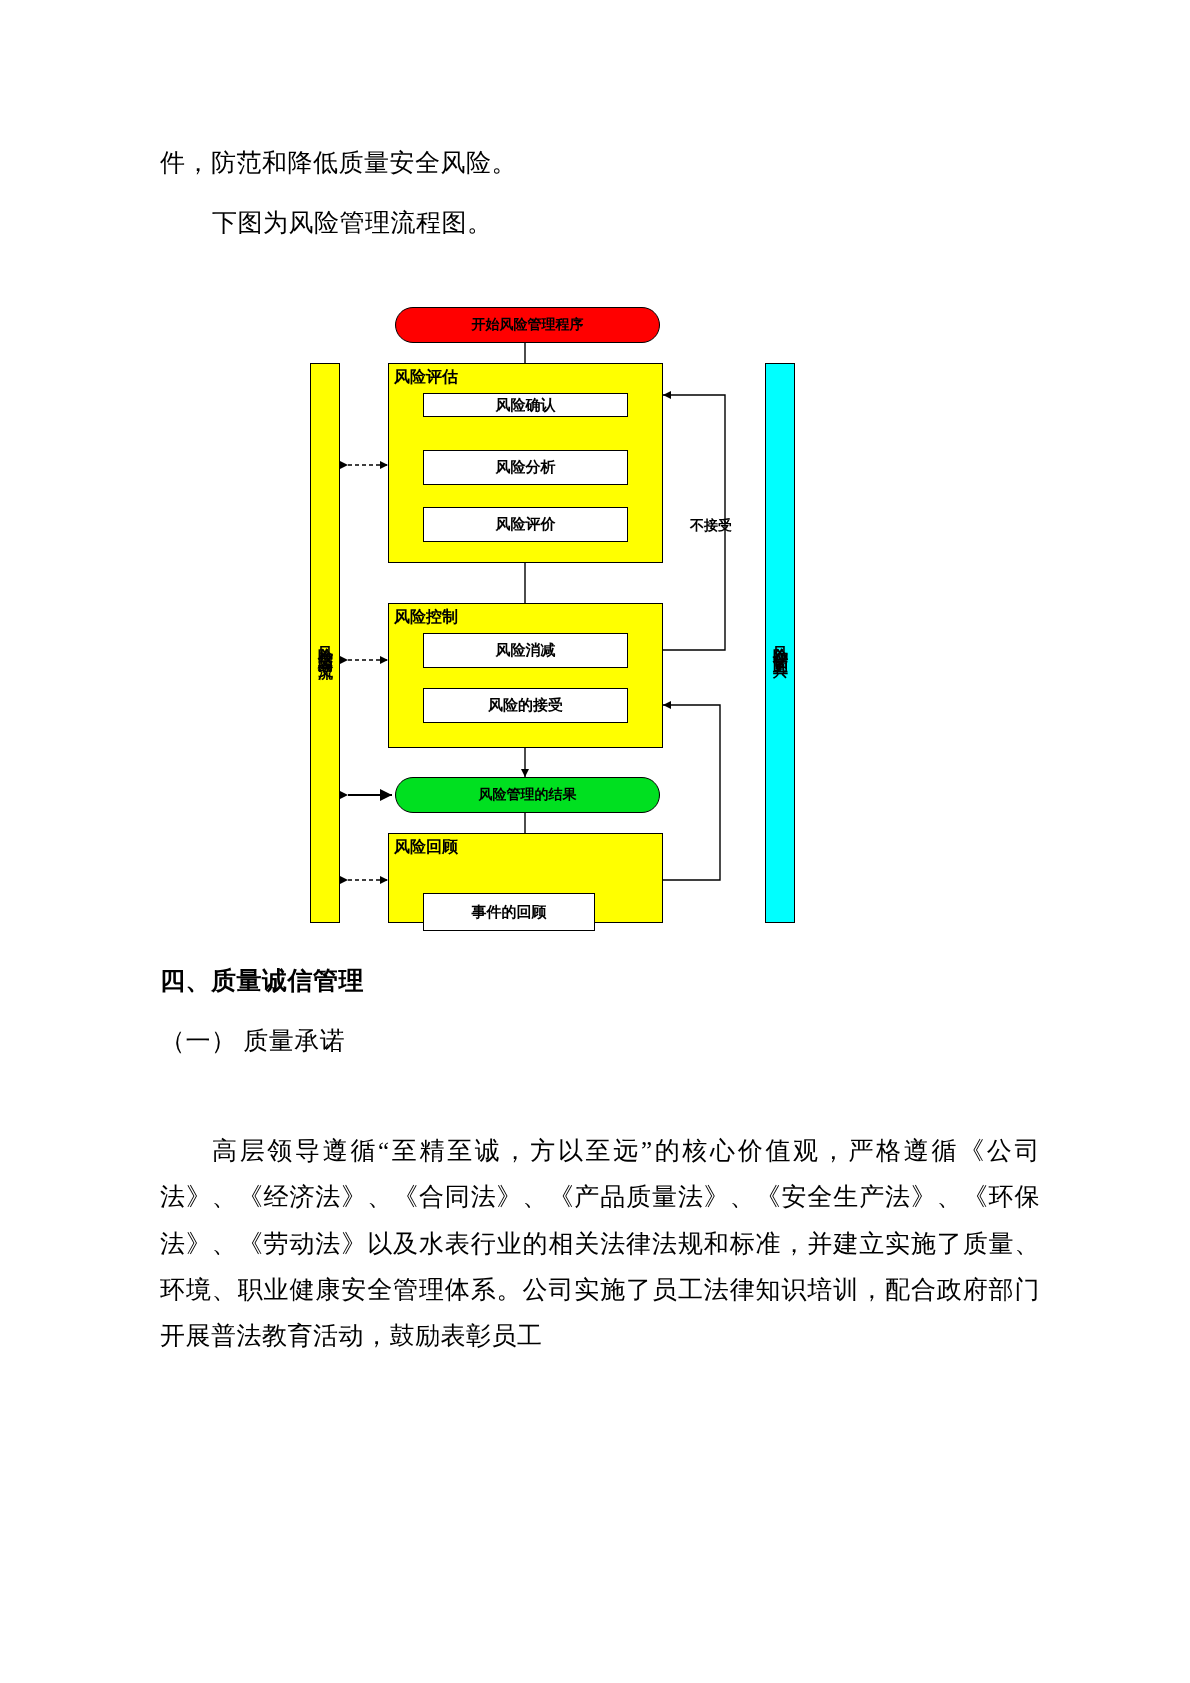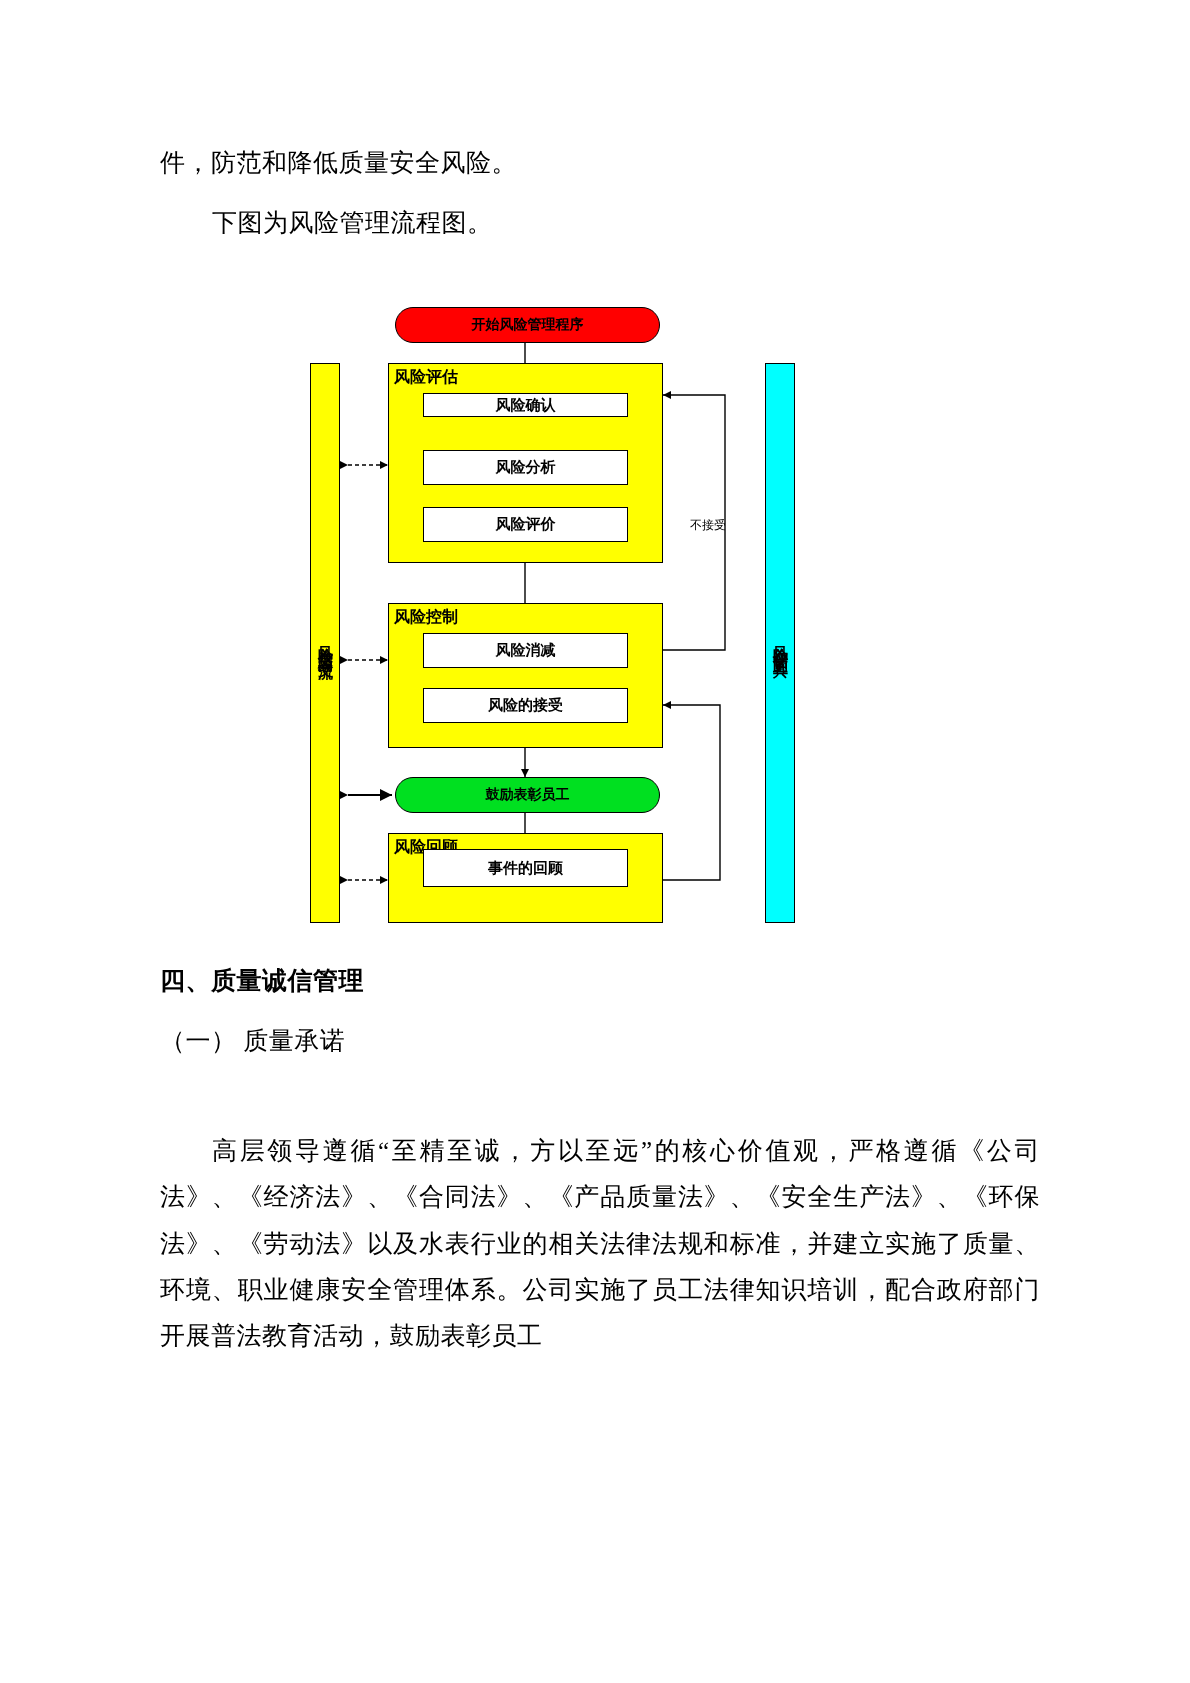--- a/index.html
+++ b/index.html
@@ -114,22 +114,22 @@
     position: absolute;
     left: 0;
     top: 0;
     width: 510px;
     height: 645px;
     pointer-events: none;
   }
   .conn-label {
     position: absolute;
     font-family: "DejaVu Sans", "Liberation Sans", sans-serif;
-    font-size: 12px;
-    font-weight: normal;
+    font-size: 14px;
+    font-weight: bold;
   }
 </style>
 </head>
 <body>
 
 <div class="page">
 
   <div class="text-block" style="top:140px;">
     <p class="para">件，防范和降低质量安全风险。</p>
   </div>
@@ -204,27 +204,27 @@
       <div class="panel-label">风险控制</div>
     </div>
     <div class="fl-box step" style="left:123px; top:348px; width:205px; height:35px;">
       <span>风险消减</span>
     </div>
     <div class="fl-box step" style="left:123px; top:403px; width:205px; height:35px;">
       <span>风险的接受</span>
     </div>
 
     <div class="fl-box terminator result" style="left:95px; top:492px; width:265px; height:36px;">
-      <span>鼓励表彰员工</span>
+      <span>风险管理的结果</span>
     </div>
 
     <div class="fl-box panel" style="left:88px; top:548px; width:275px; height:90px;">
       <div class="panel-label">风险回顾</div>
     </div>
-    <div class="fl-box step" style="left:123px; top:564px; width:205px; height:38px;">
+    <div class="fl-box step" style="left:123px; top:608px; width:172px; height:38px;">
       <span>事件的回顾</span>
     </div>
 
     <div class="conn-label" style="left:390px; top:232px;">不接受</div>
   </div>
 
   <div class="text-block" style="top:958px;">
     <p class="para heading">四、质量诚信管理</p>
   </div>
 

